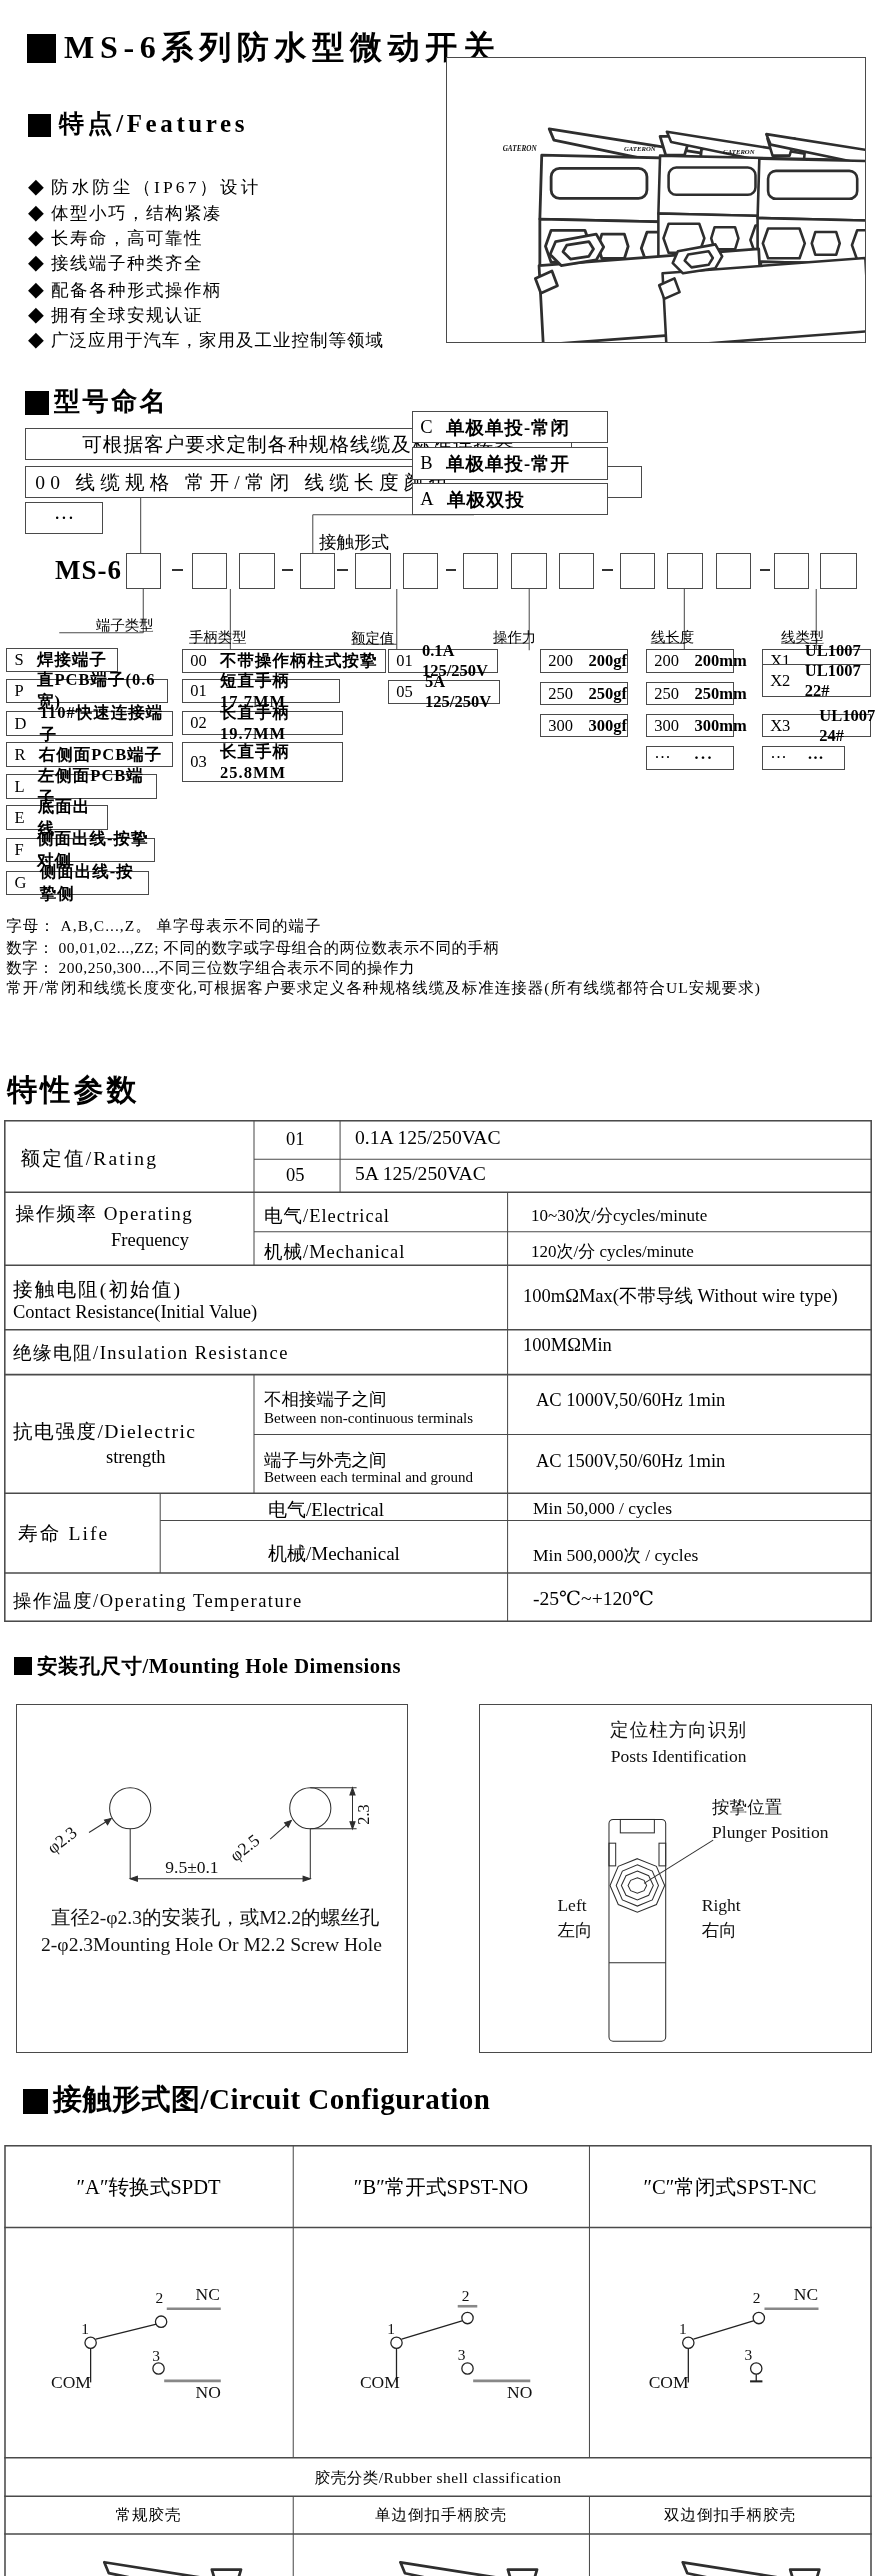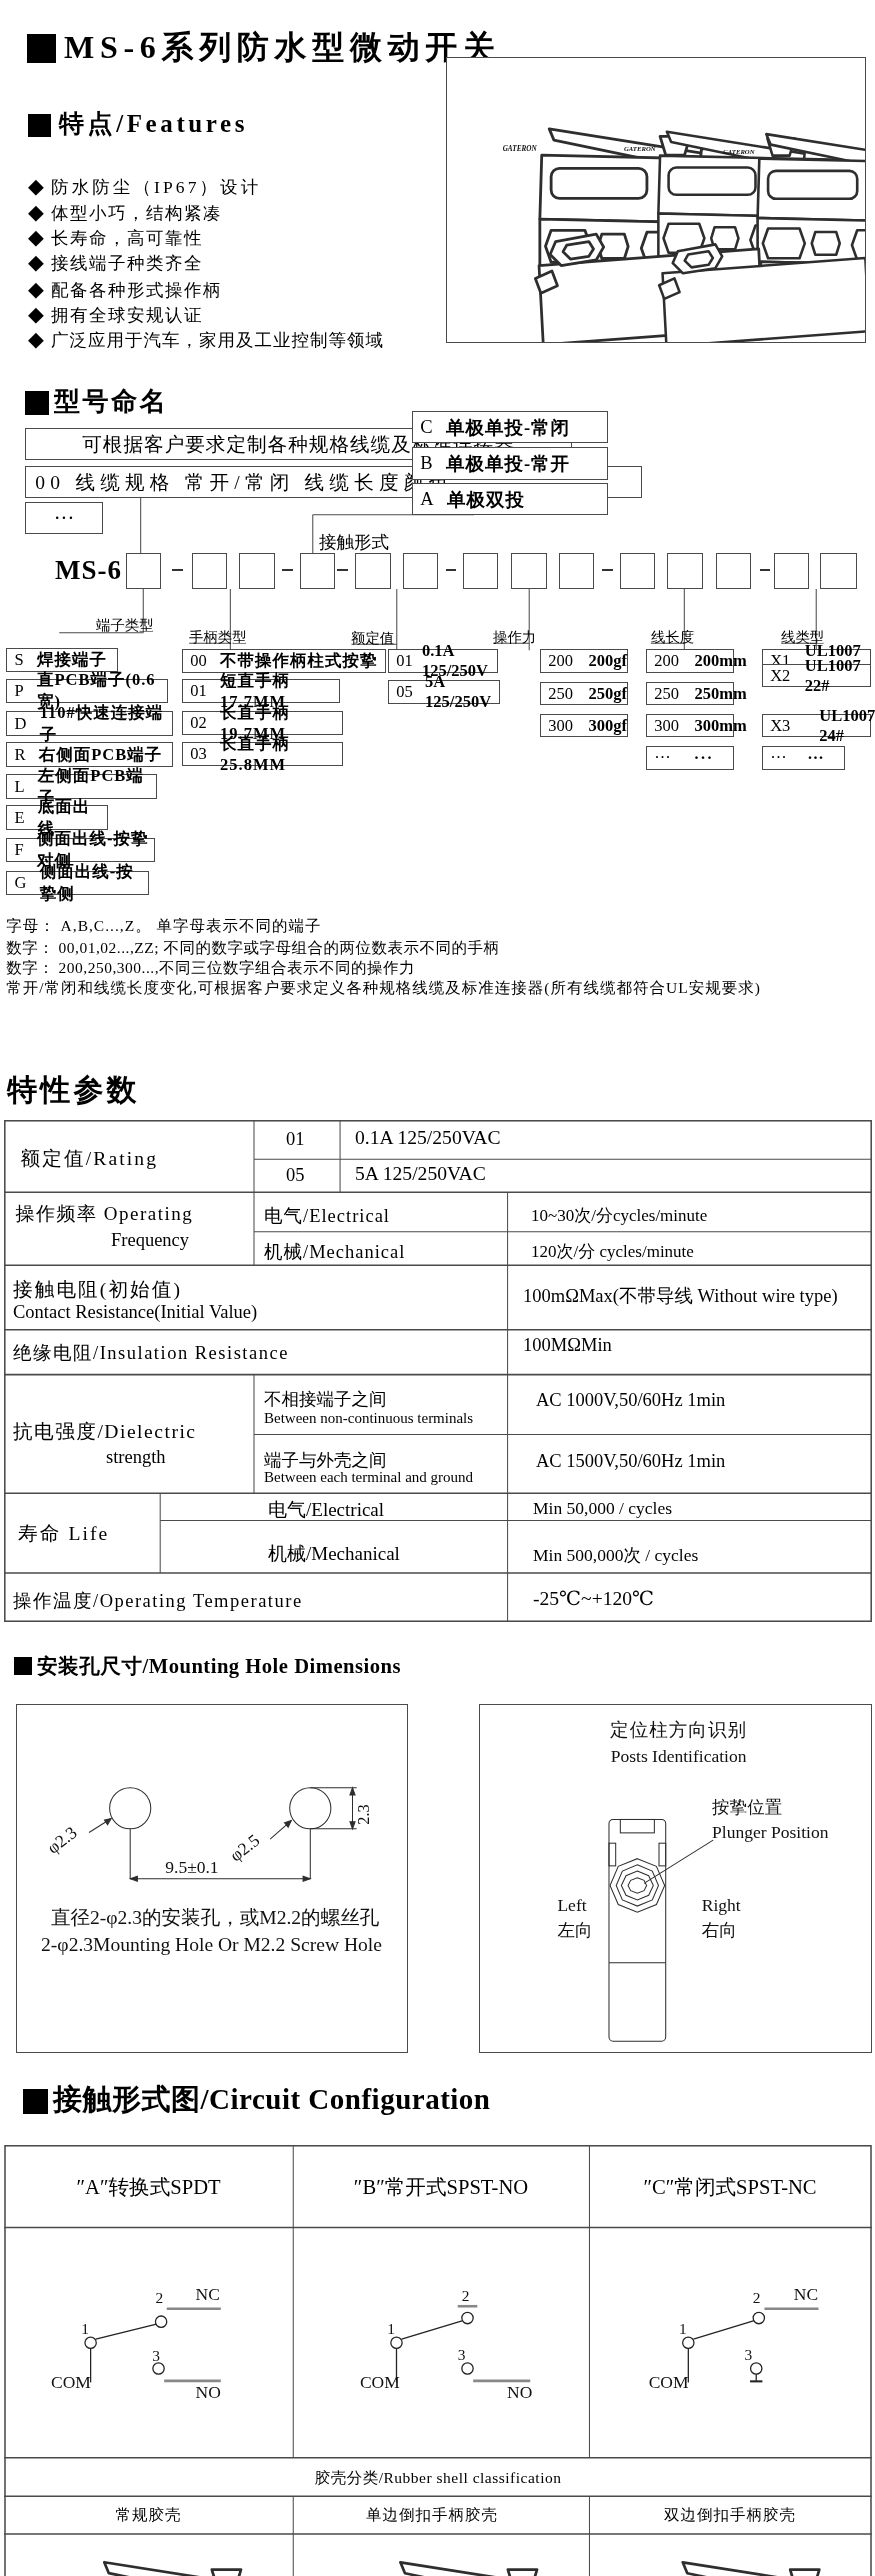--- a/index.html
+++ b/index.html
@@ -211,21 +211,21 @@
       <span class="olab">不带操作柄柱式按挚</span>
     </div>
   <div class="bx opt" style="left:182px;top:679px;width:158px;height:24px">
       <span class="code">01</span>
       <span class="olab">短直手柄 17.7MM</span>
     </div>
   <div class="bx opt" style="left:182px;top:711px;width:161px;height:24px">
       <span class="code">02</span>
       <span class="olab">长直手柄 19.7MM</span>
     </div>
-  <div class="bx opt" style="left:182px;top:742px;width:161px;height:24px">
+  <div class="bx opt" style="left:182px;top:742px;width:161px;height:40px">
       <span class="code">03</span>
       <span class="olab">长直手柄 25.8MM</span>
     </div>
 
   <div class="bx opt" style="left:388px;top:649px;width:110px;height:24px">
       <span class="code">01</span>
       <span class="olab" style="margin-left:9.3px;letter-spacing:0">0.1A 125/250V</span>
     </div>
   <div class="bx opt" style="left:388px;top:680px;width:112px;height:24px">
       <span class="code">05</span>
@@ -259,21 +259,21 @@
     </div>
   <div class="bx opt" style="left:646px;top:746px;width:88px;height:24px">
       <span class="code">···</span>
       <span class="olab" style="margin-left:23px;letter-sp acing:0">···</span>
     </div>
 
   <div class="bx opt" style="left:762px;top:649px;width:109px;height:24px">
       <span class="code">X1</span>
       <span class="olab" style="margin-left:14.4px;letter-spacing:0">UL1007 20#</span>
     </div>
-  <div class="bx opt" style="left:762px;top:664px;width:109px;height:23px">
+  <div class="bx opt" style="left:762px;top:664px;width:109px;height:33px">
       <span class="code">X2</span>
       <span class="olab" style="margin-left:14.4px;letter-spacing:0">UL1007 22#</span>
     </div>
   <div class="bx opt" style="left:762px;top:714px;width:109px;height:23px">
       <span class="code">X3</span>
       <span class="olab" style="margin-left:29px;letter-spacing:0">UL1007 24#</span>
     </div>
   <div class="bx opt" style="left:762px;top:746px;width:83px;height:24px">
       <span class="code">···</span>
       <span class="olab" style="margin-left:20.6px;letter-spacing:0">···</span>
@@ -476,21 +476,21 @@
     </g>
     <text x="318" y="148" font-size="30">2</text>
     <text x="398" y="142" font-size="34">NC</text>
     <text x="175" y="208" font-size="30">1</text>
     <text x="116" y="312" font-size="34">COM</text>
     <text x="302" y="258" font-size="30">3</text>
   </svg>
 
   <div class="cellc t" style="left:4.1px;top:2468px;width:868px;font-size:15.5px;letter-spacing:0.5px">胶壳分类/Rubber shell classification</div>
   <div class="cellc t" style="left:4.1px;top:2505px;width:289px;font-size:15.5px;letter-spacing:1px">常规胶壳</div>
-  <div class="cellc t" style="left:284px;top:2505px;width:296px;font-size:15.5px;letter-spacing:1px">单边倒扣手柄胶壳</div>
+  <div class="cellc t" style="left:293px;top:2505px;width:296px;font-size:15.5px;letter-spacing:1px">单边倒扣手柄胶壳</div>
   <div class="cellc t" style="left:589px;top:2505px;width:282px;font-size:15.5px;letter-spacing:1px">双边倒扣手柄胶壳</div>
 
   <svg class="a" style="left:4.1px;top:2534px" width="289" height="237" viewBox="0 0 561 460">
       <g transform="translate(130,30)">
         <use href="#msw"></use>
       </g>
     </svg>
   <svg class="a" style="left:293px;top:2534px" width="296" height="237" viewBox="0 0 575 460">
       <g transform="translate(137,30)">
         <use href="#msw"></use>

